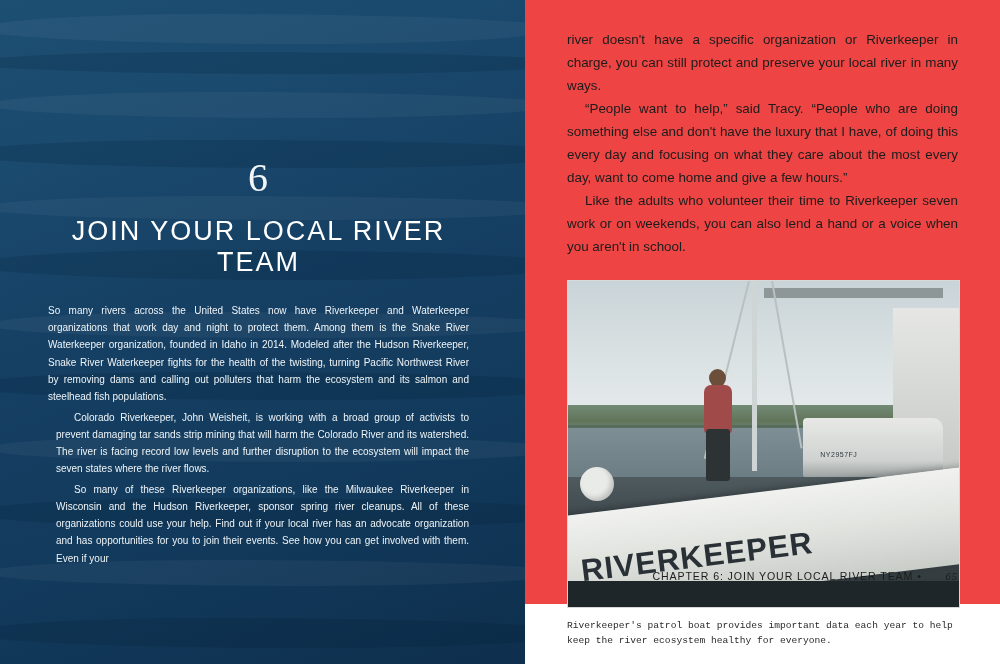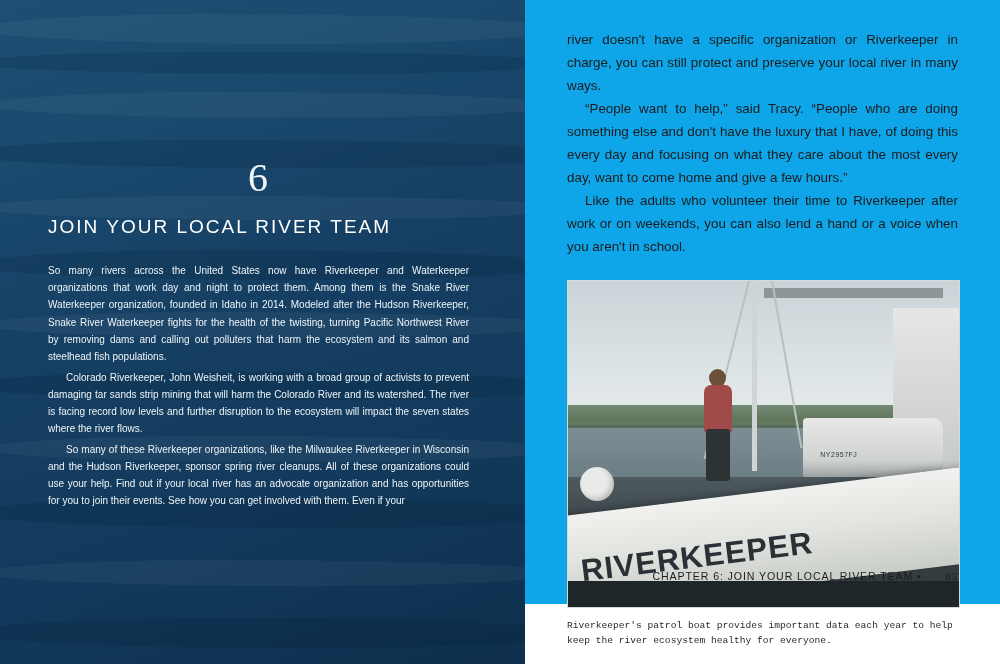--- a/index.html
+++ b/index.html
@@ -48,45 +48,47 @@
   .chapter-number {
     text-align: center;
     color: #f2f6f8;
     font-family: "Liberation Serif", serif;
     font-size: 40px;
     line-height: 1;
     margin-top: 158px;
     letter-spacing: 1px;
   }
   .chapter-title {
+    text-align: center;
     color: #ffffff;
-    font-size: 19px;
+    font-size: 27px;
     letter-spacing: 2.0px;
     margin-top: 18px;
     margin-bottom: 24px;
     font-weight: 400;
   }
   .left-body p {
     color: #eef4f7;
     font-size: 10px;
     line-height: 1.72;
     margin: 0 0 0.35em 0;
     text-align: justify;
     text-justify: inter-word;
   }
   .left-body p.indent {
     text-indent: 18px;
+    margin-left: 8px;
   }
 
   
   .right-page {
     position: relative;
     width: 475px;
     height: 604px;
-    background: #0ea5e9;
+    background: #ef4444;
     flex: none;
     padding: 0;
   }
   .right-inner {
     padding: 28px 42px 0 42px;
   }
   .right-body p {
     color: #1c1c1c;
     font-size: 13.4px;
     line-height: 1.72;
@@ -325,21 +327,21 @@
         <p class="indent">So many of these Riverkeeper organizations, like the Milwaukee Riverkeeper in Wisconsin and the Hudson Riverkeeper, sponsor spring river cleanups. All of these organizations could use your help. Find out if your local river has an advocate organization and has opportunities for you to join their events. See how you can get involved with them. Even if your</p>
       </div>
     </div>
   </div>
 
   <div class="right-page">
     <div class="right-inner">
       <div class="right-body">
         <p>river doesn't have a specific organization or Riverkeeper in charge, you can still protect and preserve your local river in many ways.</p>
         <p class="indent">“People want to help,” said Tracy. “People who are doing something else and don't have the luxury that I have, of doing this every day and focusing on what they care about the most every day, want to come home and give a few hours.”</p>
-        <p class="indent">Like the adults who volunteer their time to Riverkeeper after work or on weekends, you can also lend a hand or a voice when you aren't in school.</p>
+        <p class="indent">Like the adults who volunteer their time to Riverkeeper seven work or on weekends, you can also lend a hand or a voice when you aren't in school.</p>
       </div>
 
       <div class="figure">
         <div class="photo">
           <div class="sky"></div>
           <div class="treeline"></div>
           <div class="water"></div>
           <div class="canopy"></div>
           <div class="motorboat"></div>
           <div class="boat-label">NY2957FJ</div>

